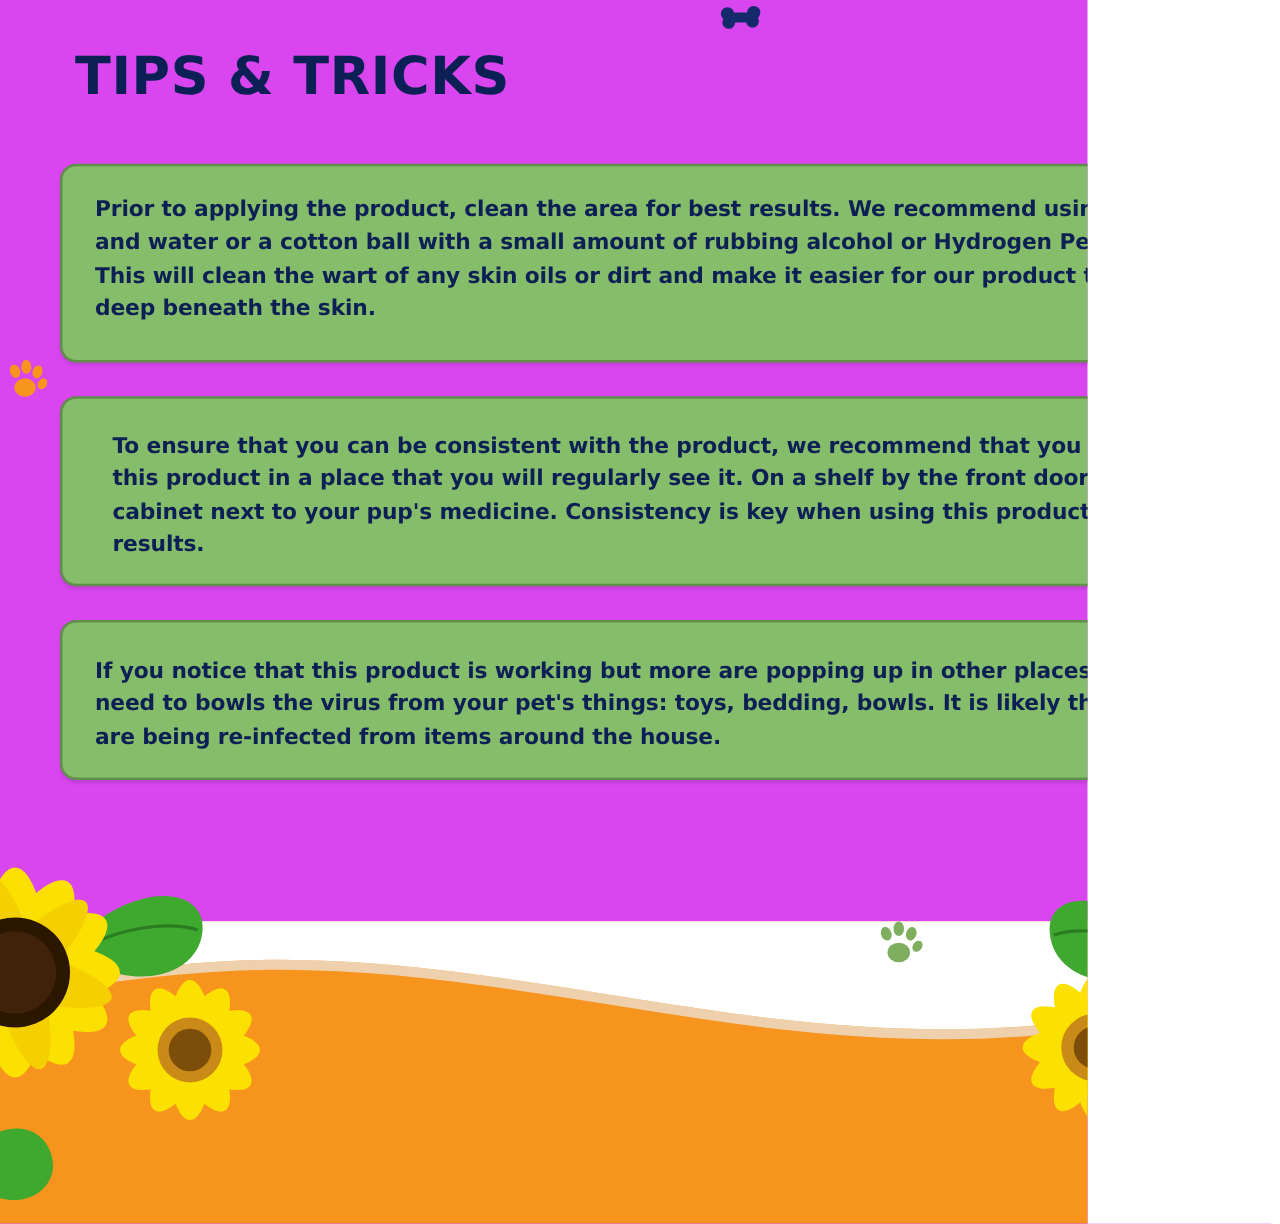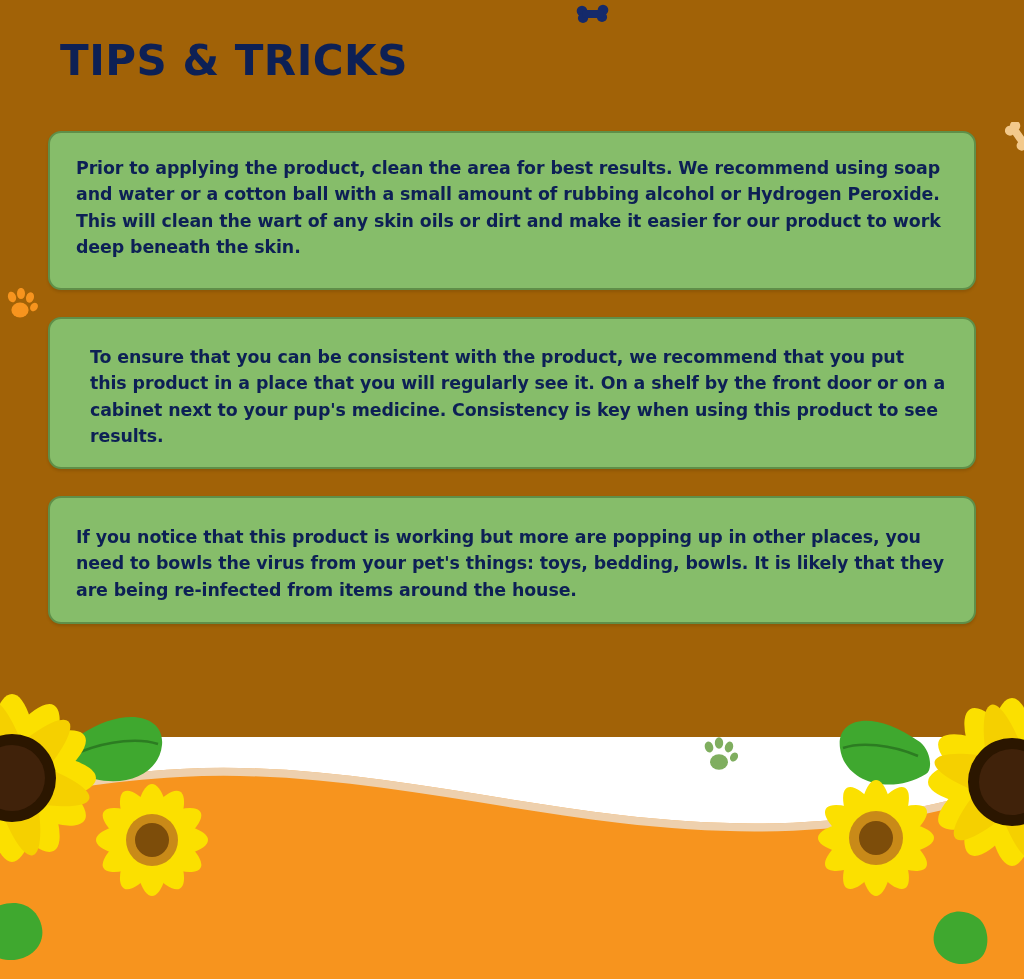--- a/index.html
+++ b/index.html
@@ -10,23 +10,23 @@
     width: 1024px;
     height: 979px;
     background: #ffffff;
     font-family: "Liberation Sans", sans-serif;
     overflow: hidden;
     position: relative;
   }
 
   .page {
     position: relative;
-    width: 1024px;
+    width: 870px;
     height: 979px;
-    background: #a16207;
+    background: #d946ef;
     overflow: hidden;
   }
 
   
   .title {
     position: absolute;
     left: 60px;
     top: 36px;
     font-size: 42px;
     font-weight: 800;

